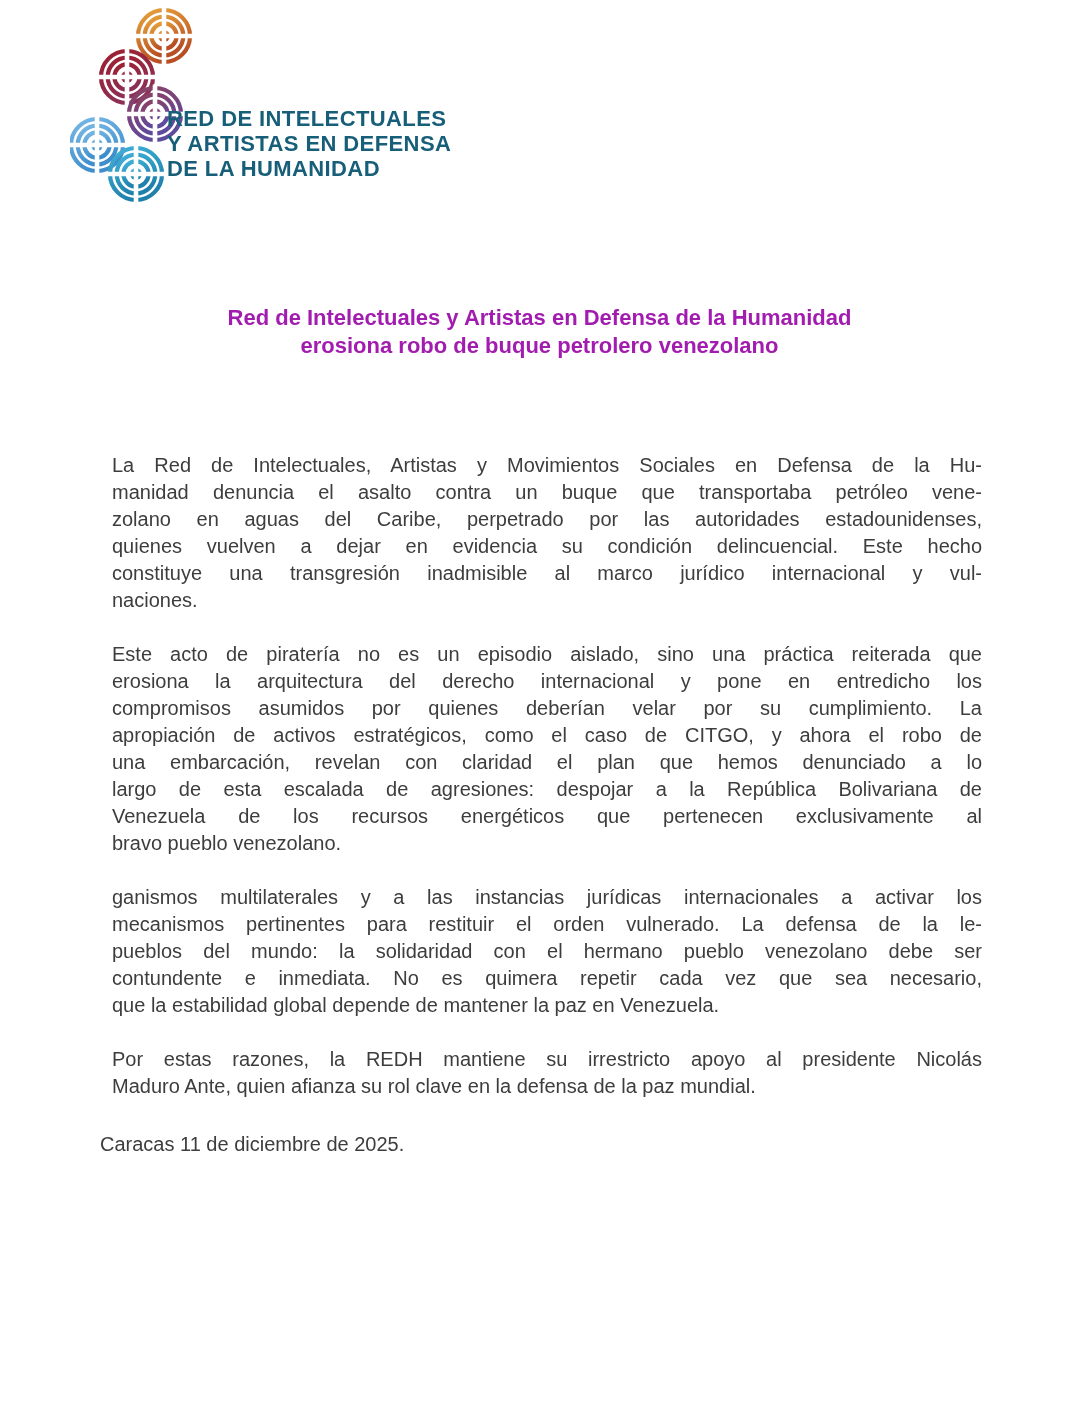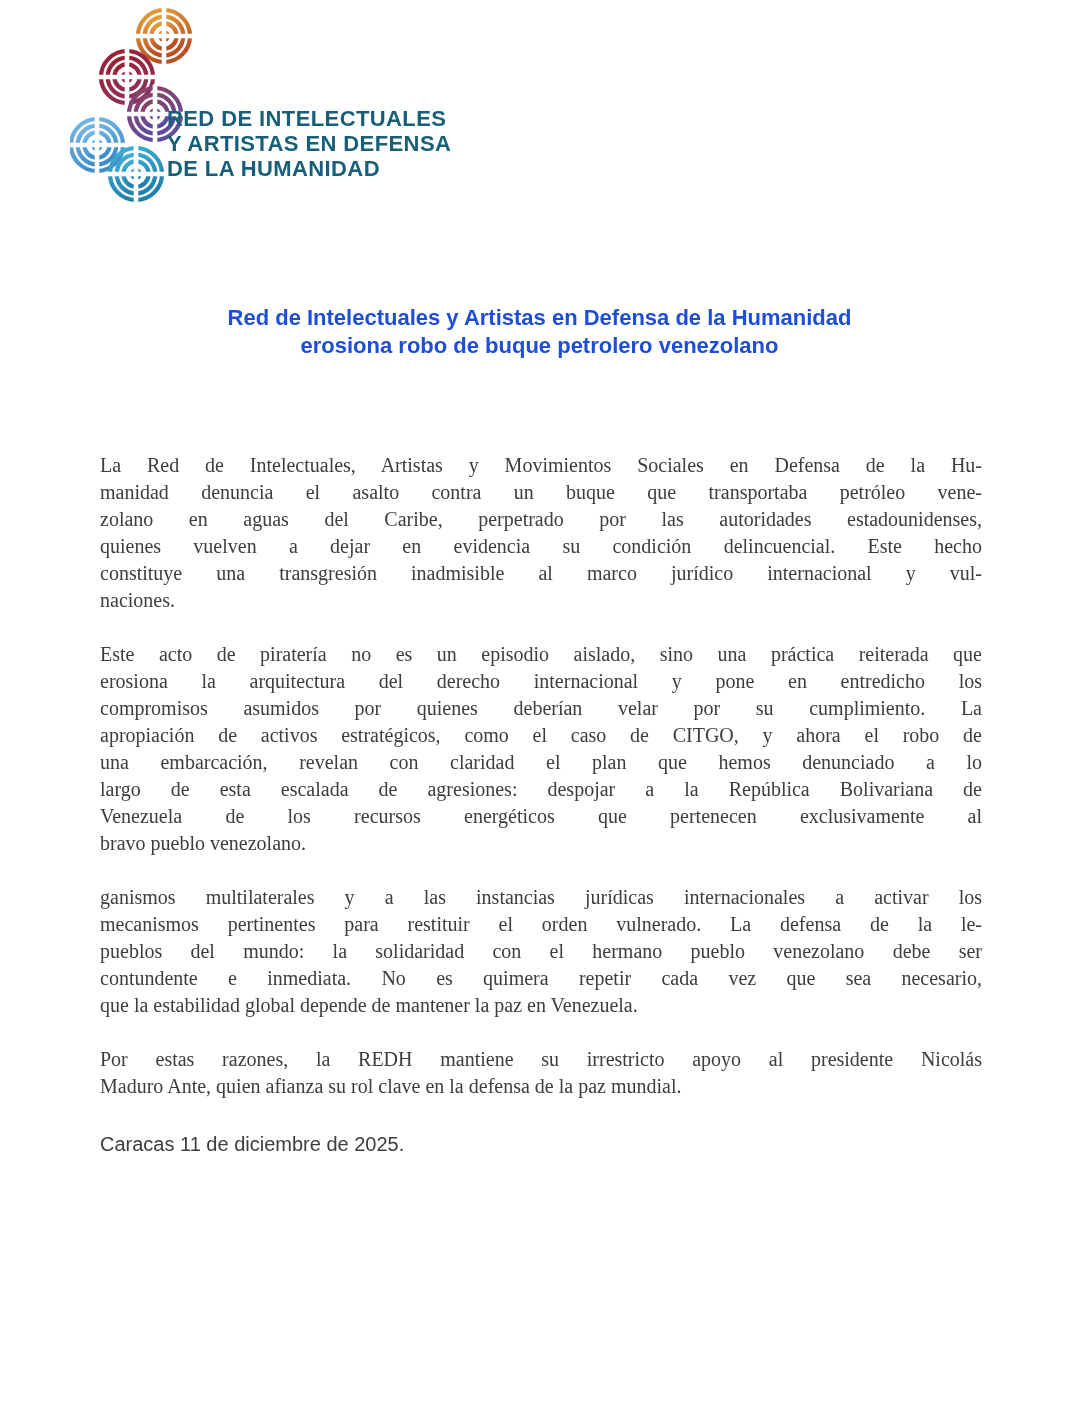--- a/index.html
+++ b/index.html
@@ -25,31 +25,31 @@
   }
   .logo-text .line { white-space: nowrap; }
 
   
   .title {
     position: absolute; left: 0; top: 289px; width: 100%;
     text-align: center;
     font-weight: 700;
     font-size: 22px;
     line-height: 28px;
-    color: #1d4ed8;
+    color: #a21caf;
   }
 
   
   .body-text {
     position: absolute; left: 100px; top: 452px; width: 882px;
     font-size: 20px;
     line-height: 27px;
     color: #3d3d3d;
   }
-  .para { margin: 0 0 27px 0; font-family: Liberation Serif, serif; }
+  .para { margin: 0 0 27px 12px; }
   .para .line { text-align: justify; text-align-last: justify; }
   .para .line:last-child { text-align-last: left; }
   .date-line { margin-top: 31px; }
 </style>
 </head>
 <body>
 
 <div class="page">
 
   <header class="logo">

